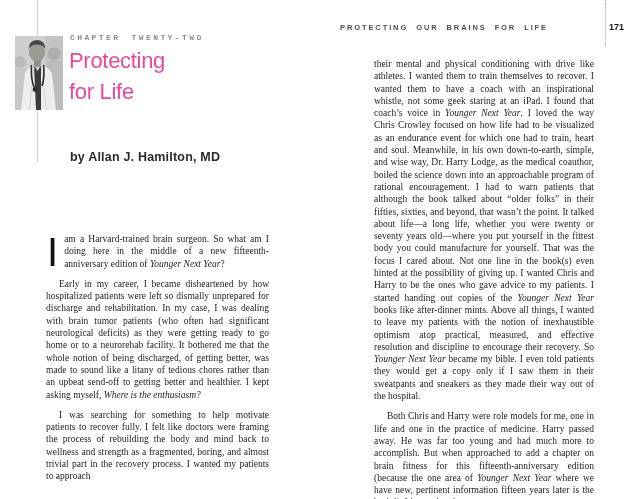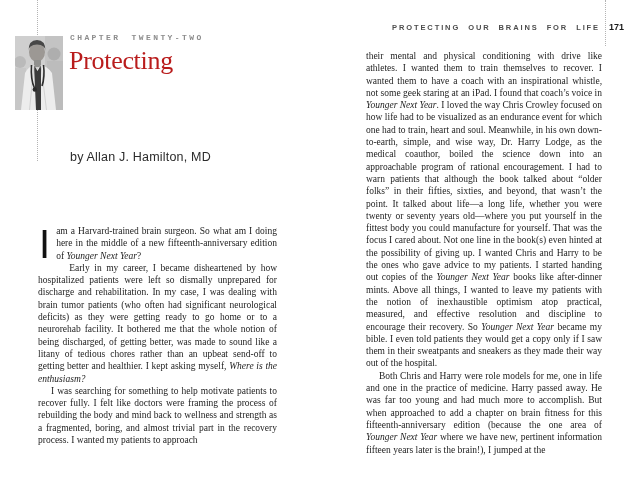--- a/index.html
+++ b/index.html
@@ -6,33 +6,33 @@
   .spread{position:relative;width:640px;height:499px;background:#ffffff;overflow:hidden;
           font-family:"Liberation Serif",serif;color:#1c1c1c;}
   .dotted{position:absolute;width:0;border-left:1px dotted #b4b4b4;}
   #left-dotted{left:37px;top:0;height:161px;}
   #right-dotted{left:605px;top:0;height:46px;}
   .photo{position:absolute;left:15px;top:36px;width:48px;height:74px;z-index:2;overflow:hidden;}
   .chapter-label{position:absolute;left:70px;top:33px;
                  font-family:Liberation Mono, monospace;font-size:8px;font-weight:bold;
                  letter-spacing:2.4px;word-spacing:4px;color:#8d8d8d;white-space:nowrap;}
   .title{position:absolute;left:69px;top:46px;
-         font-family:Liberation Serif, serif;font-size:26px;line-height:30.5px;
-         color:#b91c1c;letter-spacing:-0.3px;}
+         font-family:Liberation Sans, sans-serif;font-size:22px;line-height:30.5px;
+         color:#ec4899;letter-spacing:-0.3px;}
   .byline{position:absolute;left:70px;top:150px;
-          font-family:"Liberation Sans",sans-serif;font-size:12.5px;font-weight:normal;
+          font-family:"Liberation Sans",sans-serif;font-size:12.5px;font-weight:bold;
           color:#2b2b2b;letter-spacing:0.2px;}
   .body-col{position:absolute;font-size:9.5px;line-height:12.3px;text-align:justify;color:#1c1c1c;}
   #left-body{left:38px;top:225px;width:239px;}
   #right-body{left:366px;top:50px;width:236px;}
-  .body-col p{margin:0;padding:0;}
+  .body-col p{margin:8px;padding:0;}
   .body-col p.indent{text-indent:13px;font-family:Liberation Serif, serif;}
   .dropcap{float:left;font-family:"Liberation Sans",sans-serif;font-weight:normal;
            font-size:40px;line-height:36px;height:36px;margin:1px 6px 0 1px;color:#111;}
-  .running-head{position:absolute;left:340px;top:23px;width:260px;text-align:right;
+  .running-head{position:absolute;left:340px;top:23px;width:260px;
                 font-family:"Liberation Sans",sans-serif;font-size:7.5px;font-weight:bold;
                 letter-spacing:1.9px;word-spacing:4px;color:#4d4d4d;white-space:nowrap;}
   .folio{position:absolute;left:609px;top:22px;
          font-family:"Liberation Sans",sans-serif;font-size:9px;font-weight:bold;color:#1a1a1a;}
   i{font-style:italic;}
 </style>
 </head>
 <body>
 
 <div class="spread">
@@ -58,20 +58,21 @@
         <path d="M16.5 29 Q15.5 44 19.5 52" stroke="#2c2c2c" stroke-width="1.6" fill="none"></path>
         <path d="M28.5 29 Q30 41 27 50" stroke="#2c2c2c" stroke-width="1.6" fill="none"></path>
         <circle cx="19.8" cy="53.5" r="2.2" fill="#2c2c2c"></circle>
       </svg>
     </div>
 
     <div class="chapter-label">CHAPTER TWENTY-TWO</div>
 
     <div class="title">
       <div>Protecting</div>
+      <div>for Life</div>
     </div>
 
     <div class="byline">by Allan J. Hamilton, MD</div>
 
     <div class="body-col" id="left-body">
       <p><span class="dropcap">I</span><span>am a Harvard-trained brain surgeon. So what am I doing here in the middle of a new fifteenth-anniversary edition of <i>Younger Next Year</i>?</span></p>
       <p class="indent">Early in my career, I became disheartened by how hospitalized patients were left so dismally unprepared for discharge and rehabilitation. In my case, I was dealing with brain tumor patients (who often had significant neurological deficits) as they were getting ready to go home or to a neurorehab facility. It bothered me that the whole notion of being discharged, of getting better, was made to sound like a litany of tedious chores rather than an upbeat send-off to getting better and healthier. I kept asking myself, <i>Where is the enthusiasm?</i></p>
       <p class="indent">I was searching for something to help motivate patients to recover fully. I felt like doctors were framing the process of rebuilding the body and mind back to wellness and strength as a fragmented, boring, and almost trivial part in the recovery process. I wanted my patients to approach</p>
     </div>
   </div>

